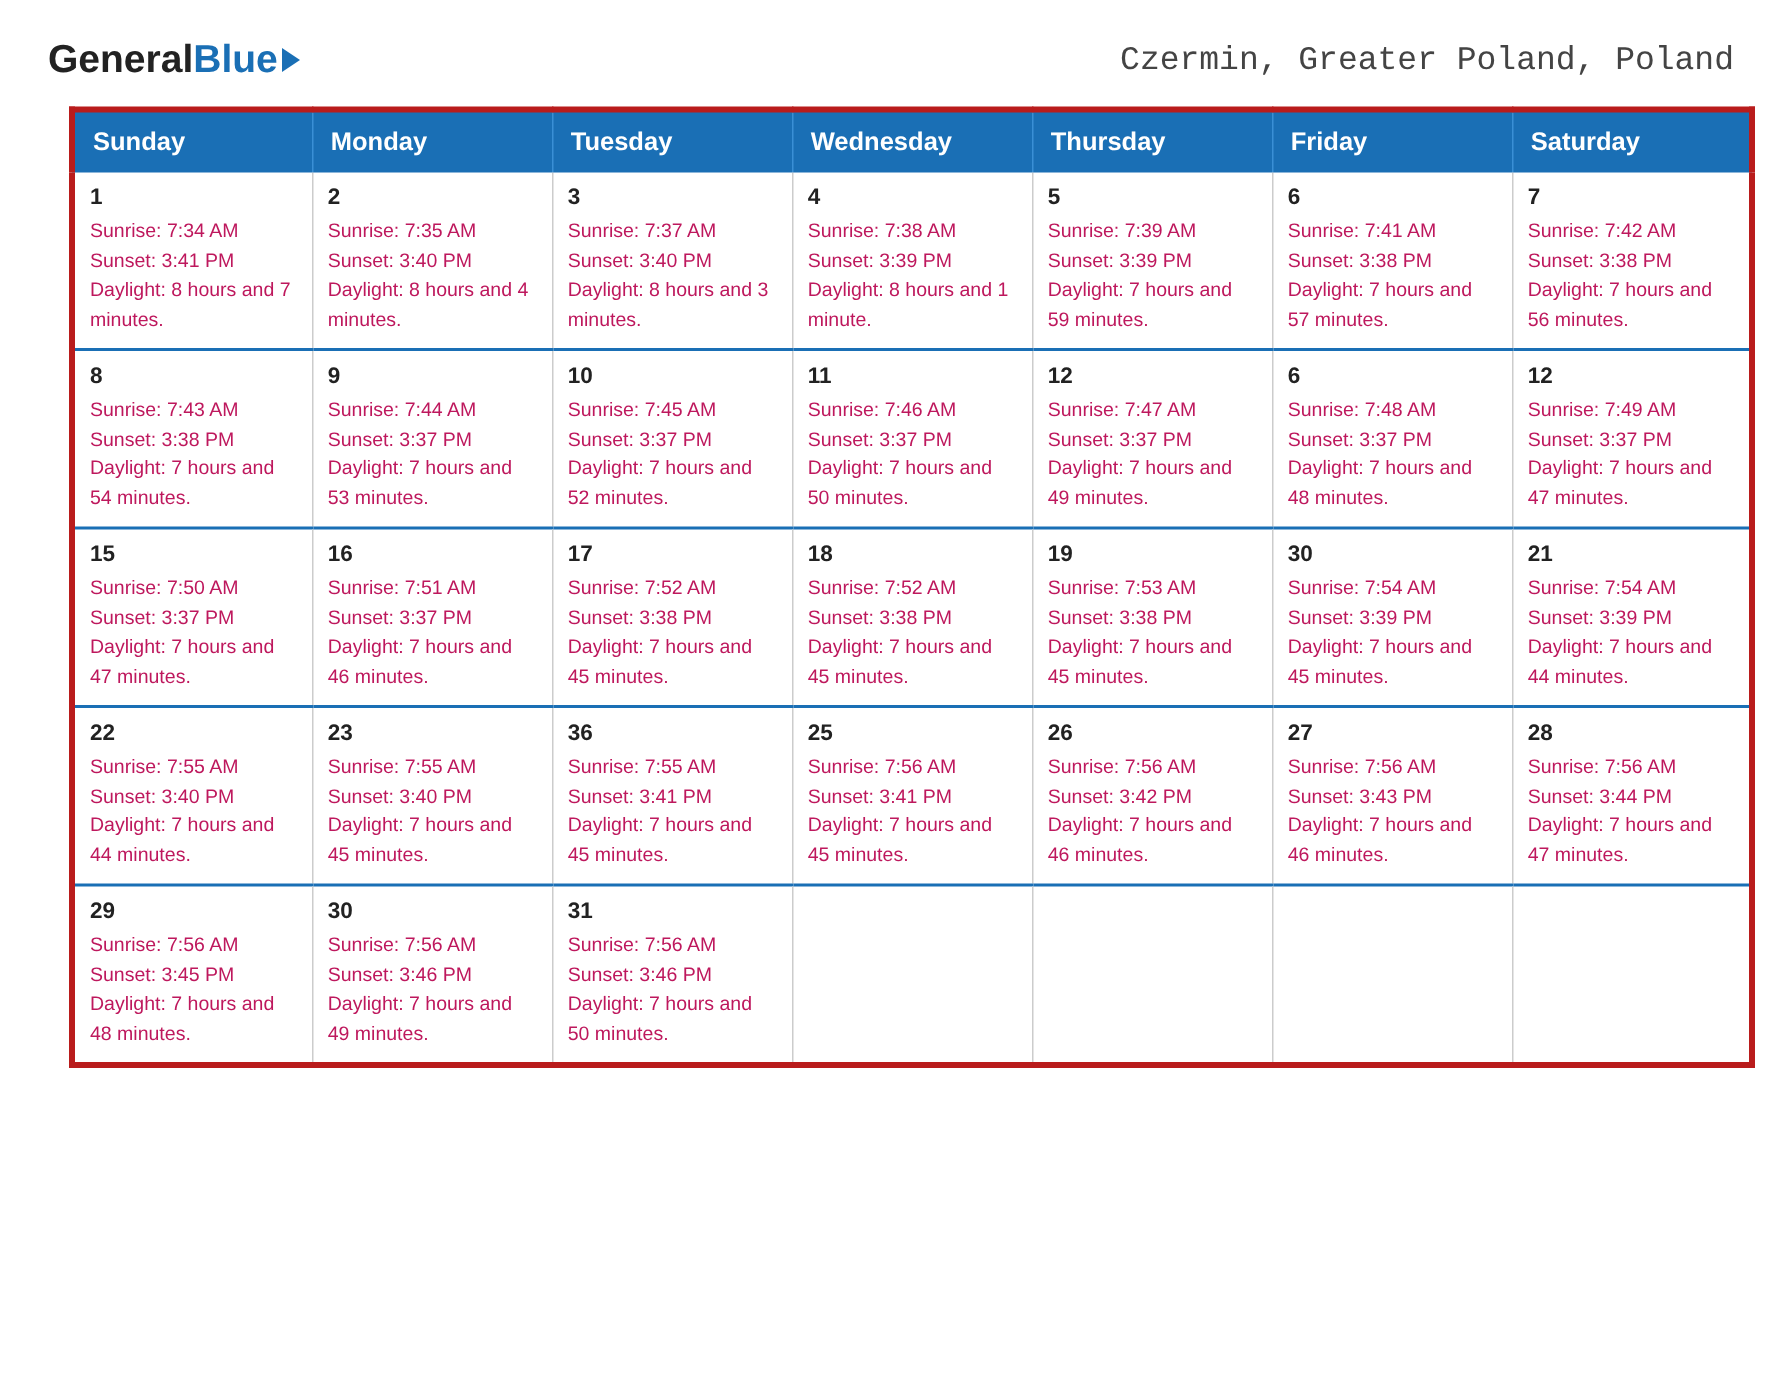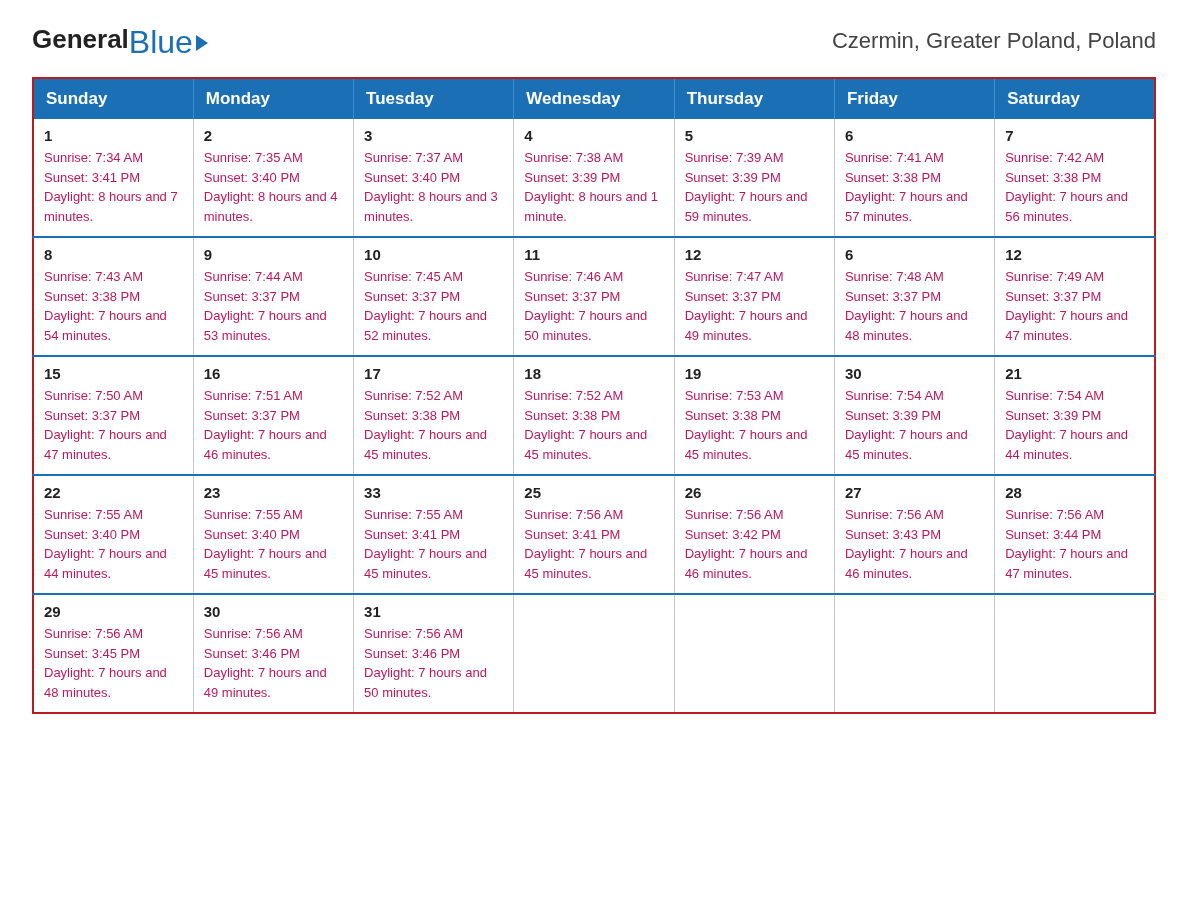--- a/index.html
+++ b/index.html
@@ -27,26 +27,27 @@
     .month-title {
       font-size: 52px;
       font-weight: bold;
       color: #222;
       line-height: 1.1;
     }
     .location-title {
       font-size: 22px;
       color: #444;
       margin-top: 4px;
+      font-family: Liberation Mono, monospace;
     }
     .calendar-table {
       width: calc(100% - 64px);
-      margin: 0 32px;
+      margin: 0 46px;
       border-collapse: collapse;
-      border: 2px solid #b91c1c;
+      border: 4px solid #b91c1c;
     }
     .calendar-table thead tr th {
       background: #1a6fb5;
       color: #fff;
       font-size: 17px;
       font-weight: bold;
       padding: 10px 12px;
       text-align: left;
       border-right: 1px solid #3a8fd5;
     }
@@ -90,22 +91,22 @@
     .logo-text {
       display: flex;
       flex-direction: row;
     }
     .logo-line1 {
       font-size: 26px;
       font-weight: bold;
       color: #222;
     }
     .logo-line2 {
-      font-size: 32px;
-      font-weight: normal;
+      font-size: 26px;
+      font-weight: bold;
       color: #1a6fb5;
       display: flex;
       align-items: center;
     }
   </style>
 </head>
 <body>
 
 <div class="header">
   <div class="logo">
@@ -322,21 +323,21 @@
         </td>
         <td>
           <span class="day-number">23</span>
         <div class="day-info">
           Sunrise: 7:55 AM<br>
           Sunset: 3:40 PM<br>
           Daylight: 7 hours and 45 minutes.
         </div>
         </td>
         <td>
-          <span class="day-number">33</span>
+          <span class="day-number">36</span>
         <div class="day-info">
           Sunrise: 7:55 AM<br>
           Sunset: 3:41 PM<br>
           Daylight: 7 hours and 45 minutes.
         </div>
         </td>
         <td>
           <span class="day-number">25</span>
         <div class="day-info">
           Sunrise: 7:56 AM<br>

